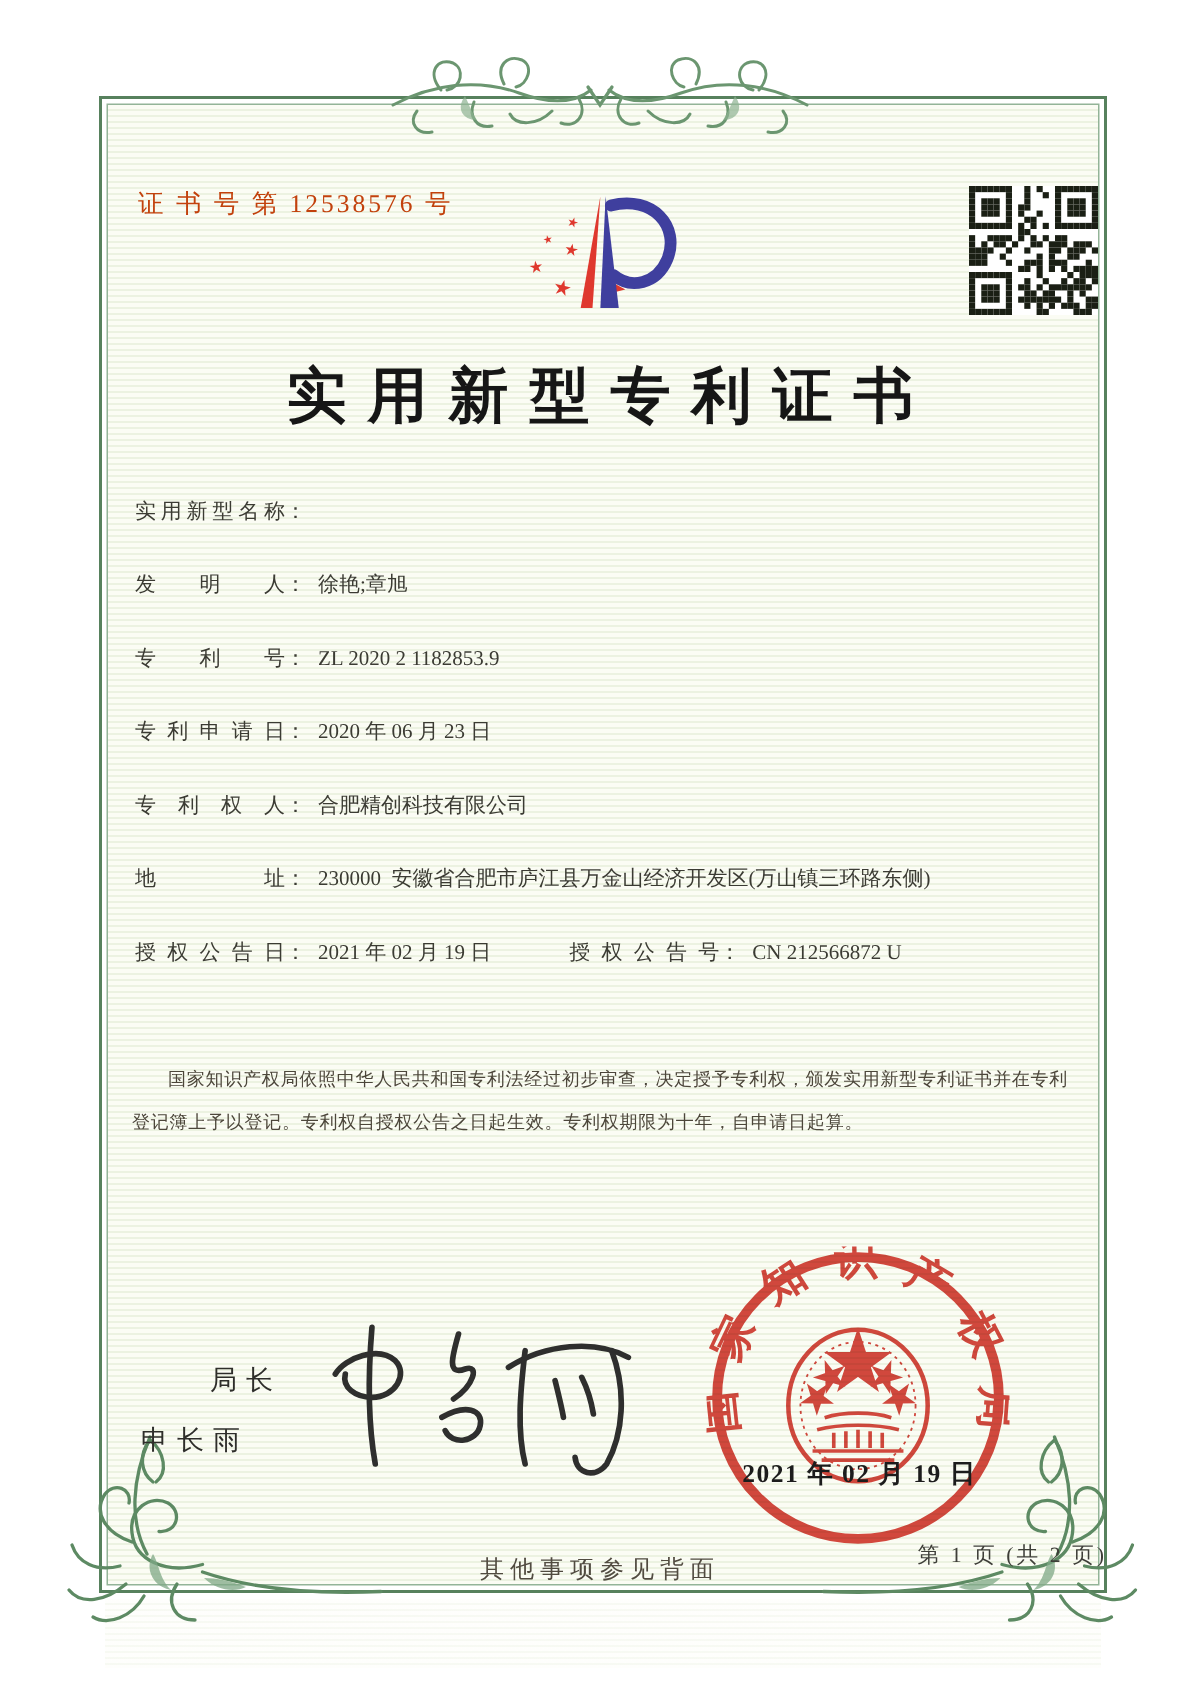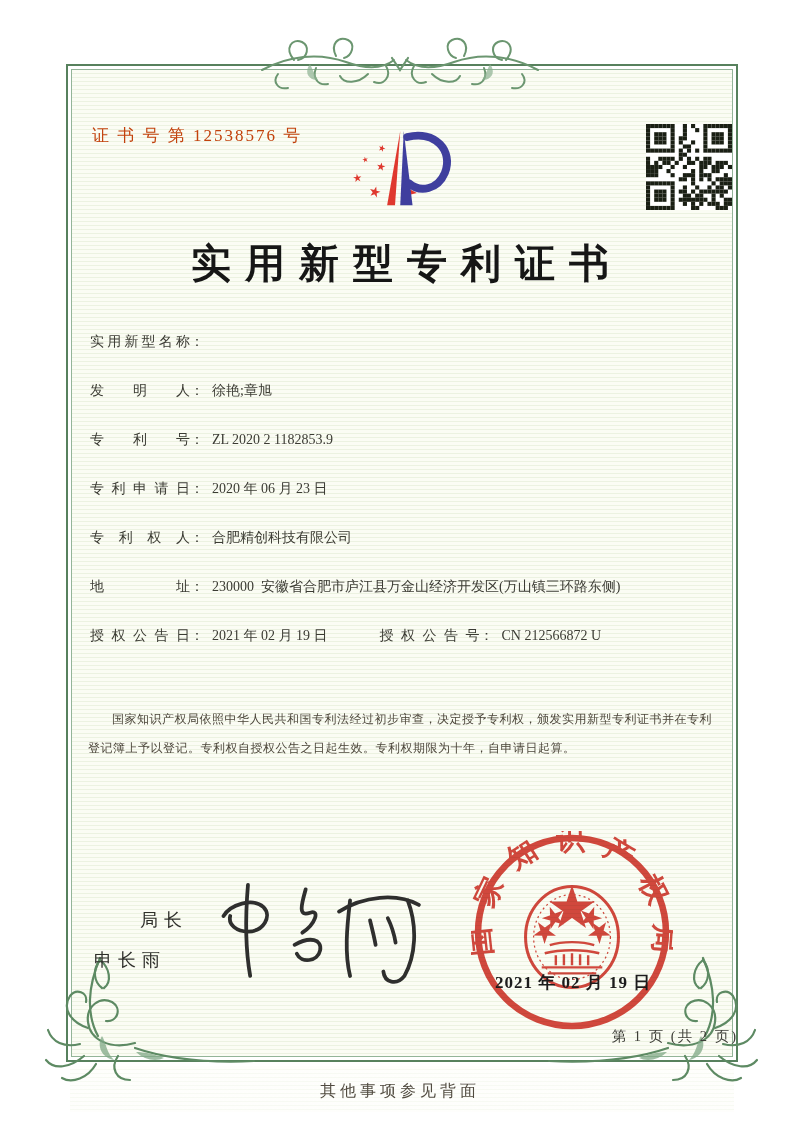--- a/index.html
+++ b/index.html
@@ -40,21 +40,21 @@
   .paras p{margin:0;text-indent:2em;}
   .sig-title{left:94px;top:908px;font-size:18px;letter-spacing:6px;color:#2e2e2a;z-index:3;margin-left:46px;}
   .sig-name{left:94px;top:948px;font-size:18px;letter-spacing:6px;color:#2e2e2a;z-index:3;}
   .sig-svg{left:208px;top:878px;z-index:4;}
   .seal{left:471px;top:831px;z-index:4;mix-blend-mode:multiply;}
   .seal-date{
     left:479px;top:971px;width:188px;text-align:center;font-size:17px;font-weight:600;
     color:#1c1c1c;letter-spacing:1px;z-index:5;
   }
   .page-no{left:66px;top:1027px;width:672px;text-align:right;font-size:14.5px;letter-spacing:2px;color:#3e3e38;z-index:3;}
-  .back-note{left:0;top:1081px;width:800px;text-align:center;font-size:16px;letter-spacing:4px;color:#514b40;z-index:3;}
+  .back-note{left:0;top:1036px;width:800px;text-align:center;font-size:16px;letter-spacing:4px;color:#514b40;z-index:3;}
   .logo{left:332px;top:110px;z-index:3;}
   .qr{left:646px;top:124px;z-index:3;}
   .orn{z-index:2;}
   .orn-top{left:258px;top:30px;}
   .orn-bl{left:40px;top:948px;}
   .orn-br{left:545px;top:948px;transform:scaleX(-1);}
 </style>
 </head>
 <body>
 

